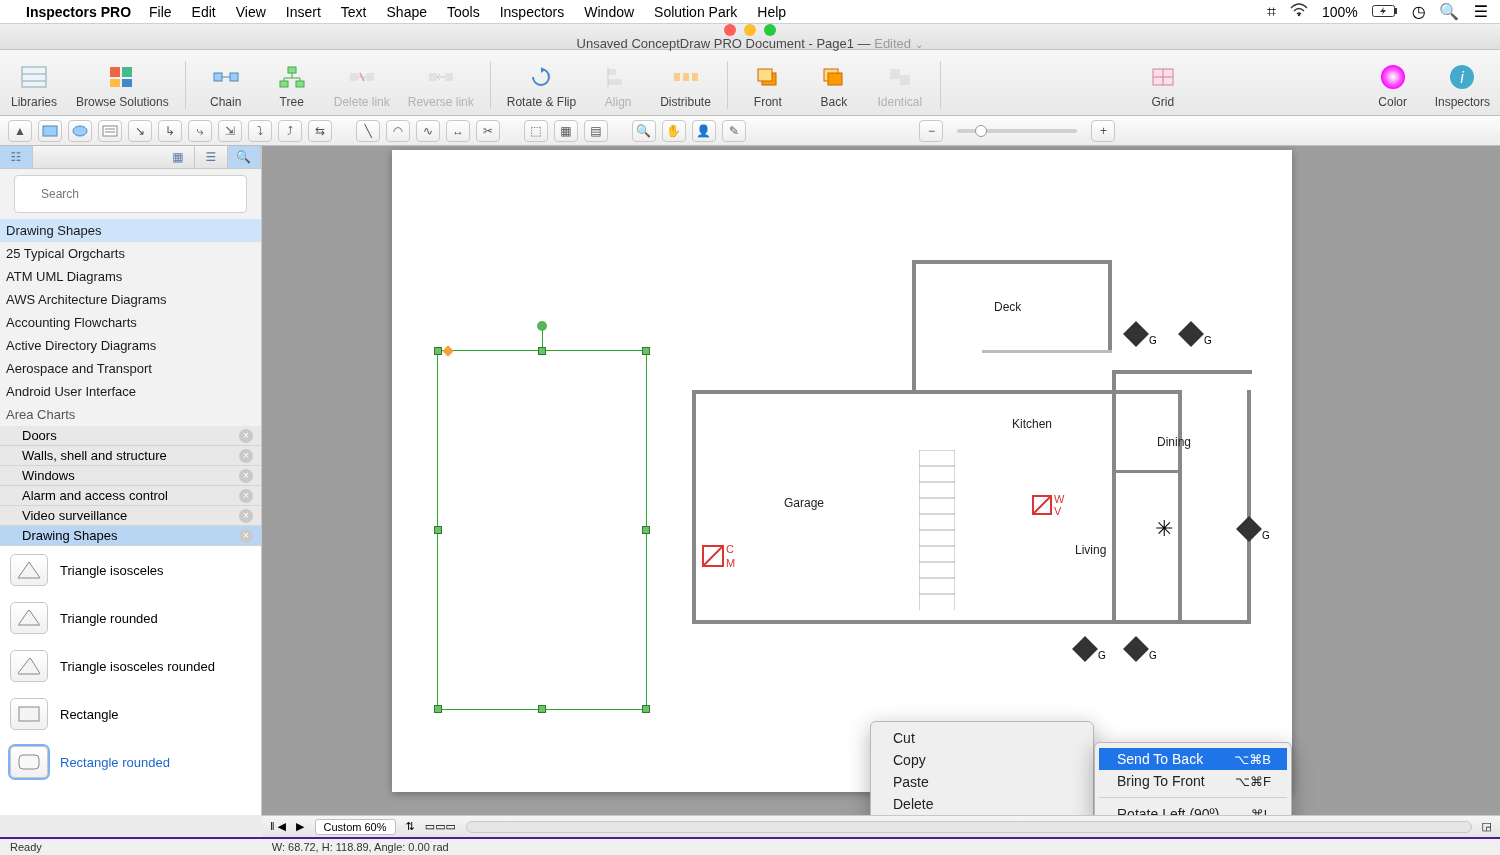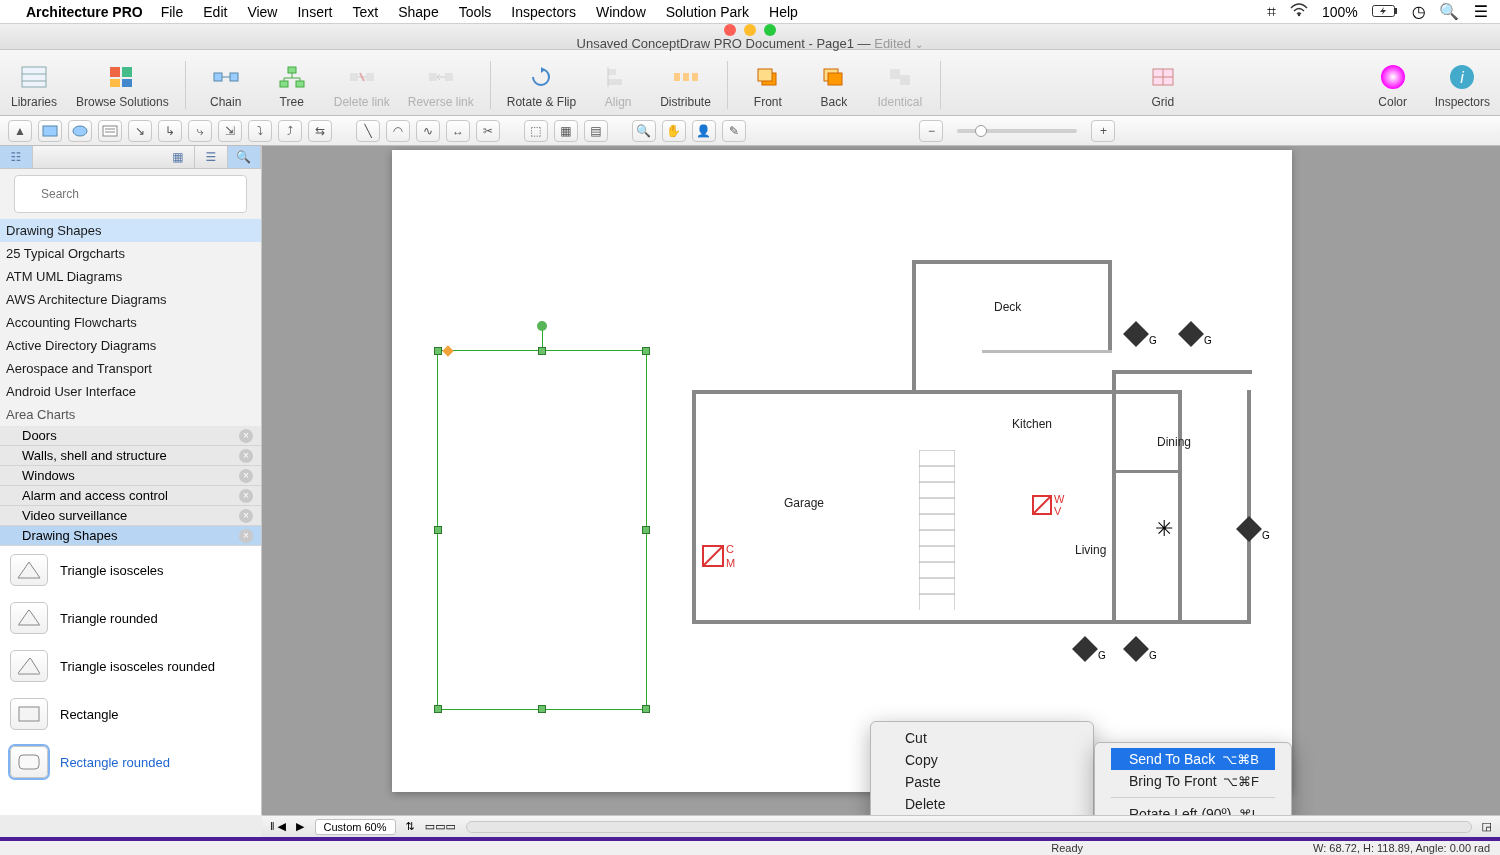--- a/index.html
+++ b/index.html
@@ -70,43 +70,43 @@
 .wall { position:absolute; background:#888; }
 
 
 .sel-rect { position:absolute; left:45px; top:200px; width:210px; height:360px; border:1px solid #2ba82b; }
 .handle { position:absolute; width:8px; height:8px; background:#6bc26b; border:1px solid #2c7a2c; }
 .rot-handle { position:absolute; width:10px; height:10px; border-radius:50%; background:#57b557; left:50%; top:-30px; transform:translateX(-50%);}
 .rot-line { position:absolute; left:50%; top:-30px; width:1px; height:30px; background:#2ba82b;}
 .orange-dot { position:absolute; width:8px; height:8px; background:#f2a23a; transform:rotate(45deg); left:6px; top:-4px;}
 
 
-.ctx { position:absolute; background:#efefef; border:1px solid #b8b8b8; border-radius:6px; box-shadow:0 6px 22px rgba(0,0,0,.3); padding:5px 16px; font-size:14px; }
+.ctx { position:absolute; background:#efefef; border:1px solid #b8b8b8; border-radius:6px; box-shadow:0 6px 22px rgba(0,0,0,.3); padding:5px 4px; font-size:14px; }
 .ctx-main { left:608px; top:575px; width:224px; }
 .ctx-sub { left:832px; top:596px; width:198px; }
 .ctx-item { padding:3px 16px 3px 18px; display:flex; align-items:center; color:#222; }
 .ctx-item.highlight { background:#1f74e8; color:#fff; }
 .ctx-item .sc { margin-left:auto; font-size:13px; }
 .ctx-sep { height:1px; background:#cfcfcf; margin:5px 0;}
 
 
 .canvas-status { position:absolute; left:262px; right:0; bottom:18px; height:22px; background:linear-gradient(#f5f5f5,#e5e5e5); border-top:1px solid #c6c6c6; display:flex; align-items:center; font-size:11px; padding:0 8px; gap:10px;}
-.statusbar { position:absolute; left:0; right:0; bottom:0; height:18px; background:#f0f0f0; border-top:4px solid #4c1d95; display:flex; align-items:center; font-size:11px; padding:0 10px; color:#333;justify-content:flex-end;}
+.statusbar { position:absolute; left:0; right:0; bottom:0; height:18px; background:#f0f0f0; border-top:2px solid #4c1d95; display:flex; align-items:center; font-size:11px; padding:0 10px; color:#333;}
 .statusbar .dims { margin-left:230px; }
 
 .diamond { display:inline-block; width:18px; height:18px; border:2px solid #333; transform:rotate(45deg); background:#fff; position:relative;}
 .diamond.fill { background:#333;}
 .starburst { font-size:22px; }
 </style>
 </head>
 <body>
 
 <div class="menubar">
   <span class="apple"></span>
-  <span class="appname">Architecture PRO</span>
+  <span class="appname">Inspectors PRO</span>
   <span class="menuitem">File</span>
   <span class="menuitem">Edit</span>
   <span class="menuitem">View</span>
   <span class="menuitem">Insert</span>
   <span class="menuitem">Text</span>
   <span class="menuitem">Shape</span>
   <span class="menuitem">Tools</span>
   <span class="menuitem">Inspectors</span>
   <span class="menuitem">Window</span>
   <span class="menuitem">Solution Park</span>

